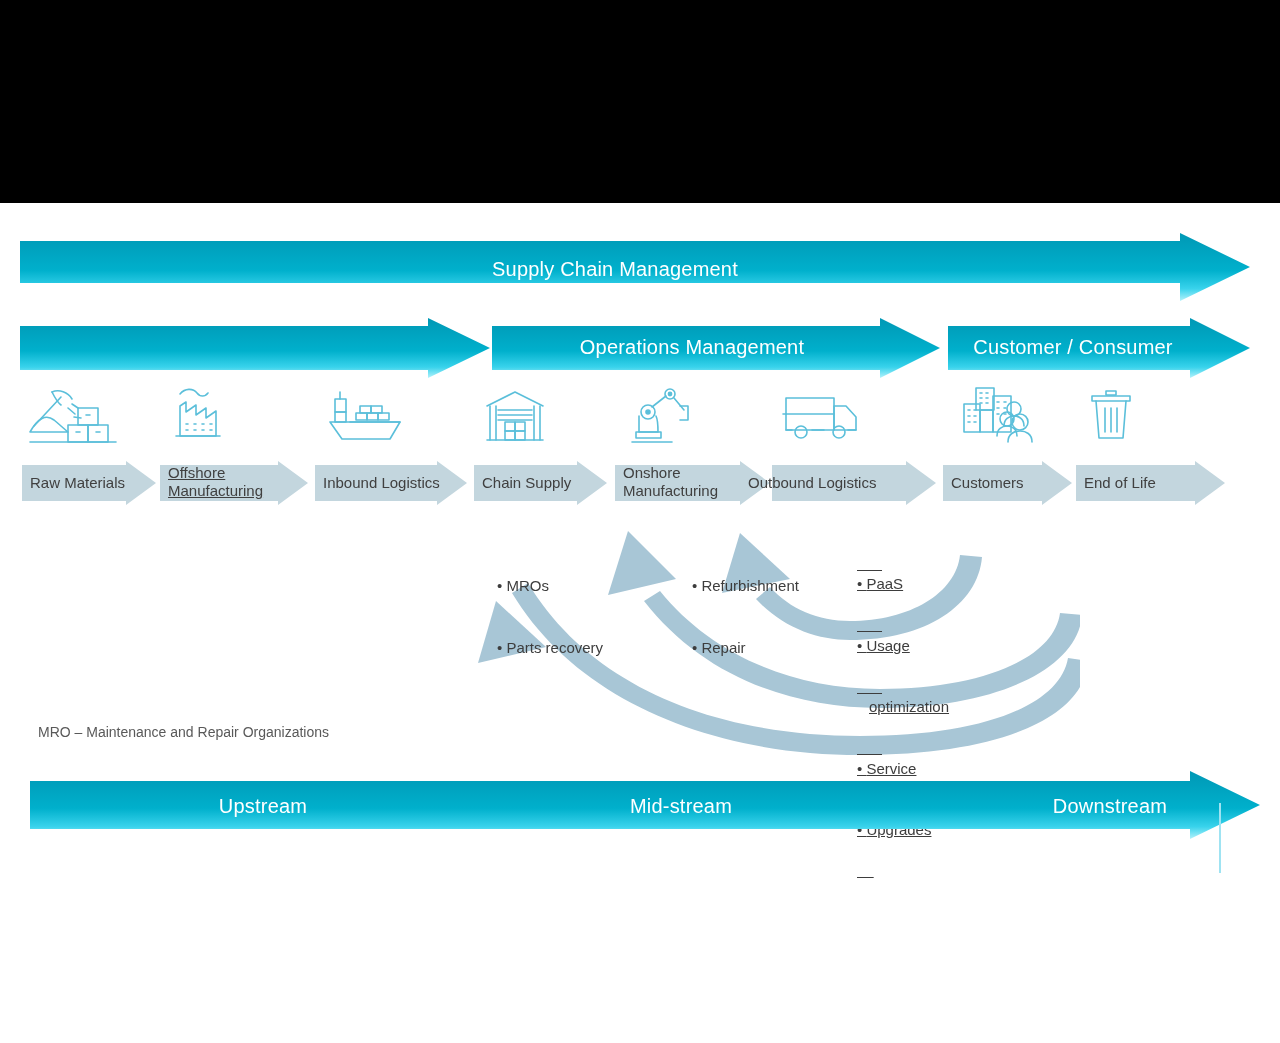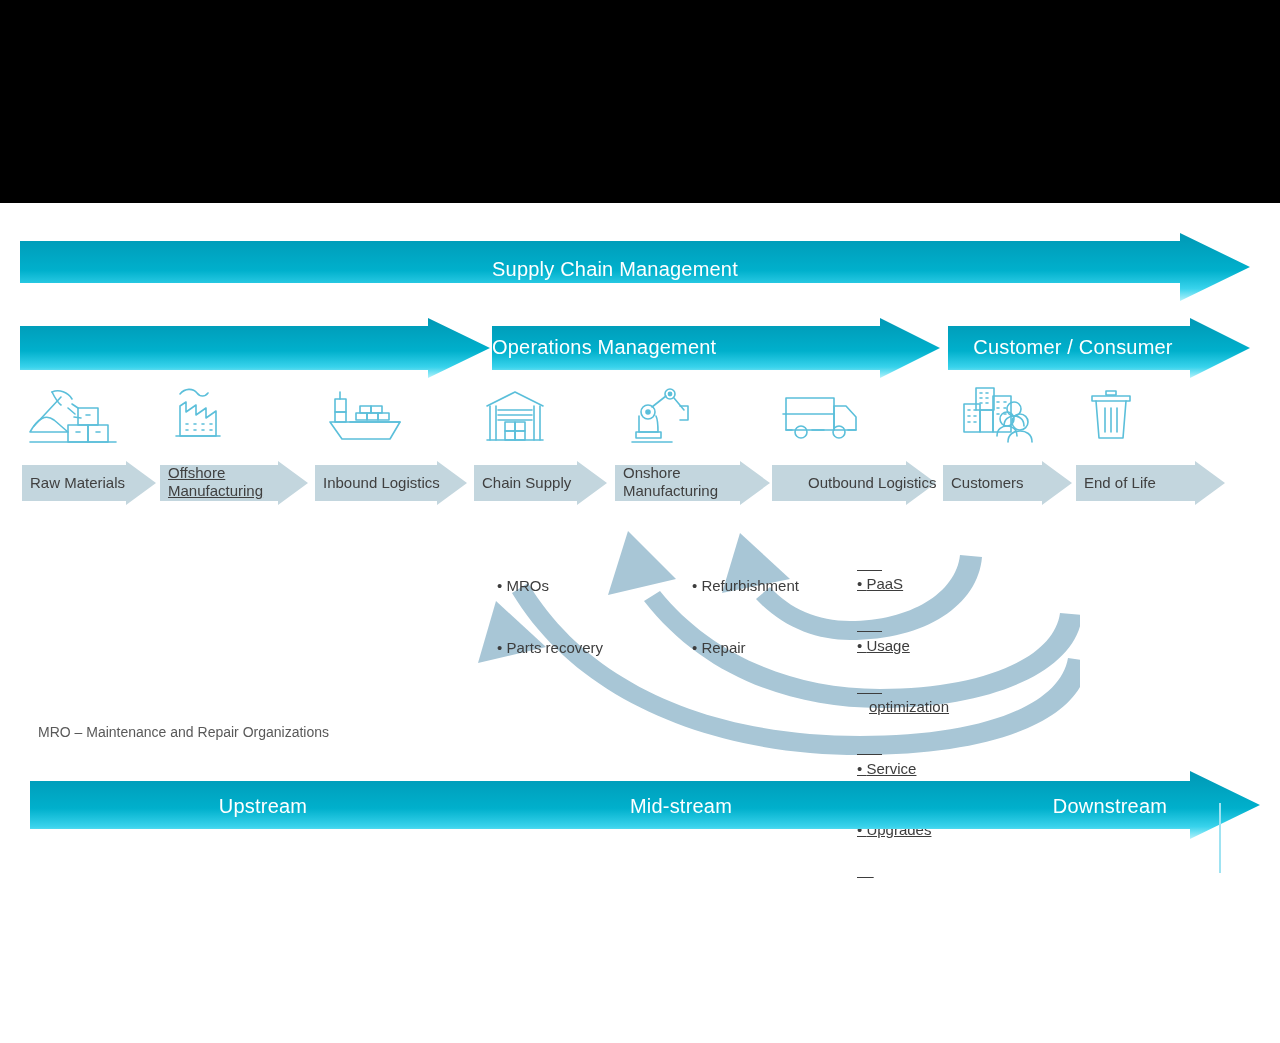--- a/index.html
+++ b/index.html
@@ -51,21 +51,21 @@
     <div class="bar-label" style="left:0;top:55px;width:1230px;text-align:center;">Supply Chain Management</div>
 
     <svg class="abs" style="left:20px;top:115px;" width="470" height="60">
       <path d="M0,8 L408,8 L408,0 L470,30 L408,60 L408,52 L0,52 Z" fill="url(#gTeal2)"></path>
     </svg>
     <div class="bar-label" style="left:20px;top:133px;width:420px;text-align:center;margin-top:36px;">Procurement</div>
 
     <svg class="abs" style="left:492px;top:115px;" width="448" height="60">
       <path d="M0,8 L388,8 L388,0 L448,30 L388,60 L388,52 L0,52 Z" fill="url(#gTeal2)"></path>
     </svg>
-    <div class="bar-label" style="left:492px;top:133px;width:400px;">Operations Management</div>
+    <div class="bar-label" style="left:492px;top:133px;width:400px;text-align:center;">Operations Management</div>
 
     <svg class="abs" style="left:948px;top:115px;" width="302" height="60">
       <path d="M0,8 L242,8 L242,0 L302,30 L242,60 L242,52 L0,52 Z" fill="url(#gTeal2)"></path>
     </svg>
     <div class="bar-label" style="left:948px;top:133px;width:250px;text-align:center;">Customer / Consumer</div>
 
     <svg class="abs" style="left:28px;top:185px;" width="100" height="62" viewBox="0 0 100 62" fill="none" stroke="#5bbfda" stroke-width="1.6" stroke-linecap="round" stroke-linejoin="round">
       <path d="M6,38 L33,9"></path>
       <path d="M24,4 C31,1 40,4 44,11"></path>
       <path d="M24,4 C27,10 29,14 33,17"></path>
@@ -180,21 +180,21 @@
 
     <svg class="abs" style="left:615px;top:258px;" width="155" height="44">
       <path d="M0,4 L125,4 L125,0 L155,22 L125,44 L125,40 L0,40 Z" fill="#c3d6de"></path>
     </svg>
     <div class="lab" style="left:623px;top:261px;">Onshore
 Manufacturing</div>
 
     <svg class="abs" style="left:772px;top:258px;" width="164" height="44">
       <path d="M0,4 L134,4 L134,0 L164,22 L134,44 L134,40 L0,40 Z" fill="#c3d6de"></path>
     </svg>
-    <div class="lab" style="left:808px;top:271px;">Outbound Logistics</div>
+    <div class="lab" style="left:748px;top:271px;">Outbound Logistics</div>
 
     <svg class="abs" style="left:943px;top:258px;" width="129" height="44">
       <path d="M0,4 L99,4 L99,0 L129,22 L99,44 L99,40 L0,40 Z" fill="#c3d6de"></path>
     </svg>
     <div class="lab" style="left:951px;top:271px;">Customers</div>
 
     <svg class="abs" style="left:1076px;top:258px;" width="149" height="44">
       <path d="M0,4 L119,4 L119,0 L149,22 L119,44 L119,40 L0,40 Z" fill="#c3d6de"></path>
     </svg>
     <div class="lab" style="left:1084px;top:271px;">End of Life</div>

